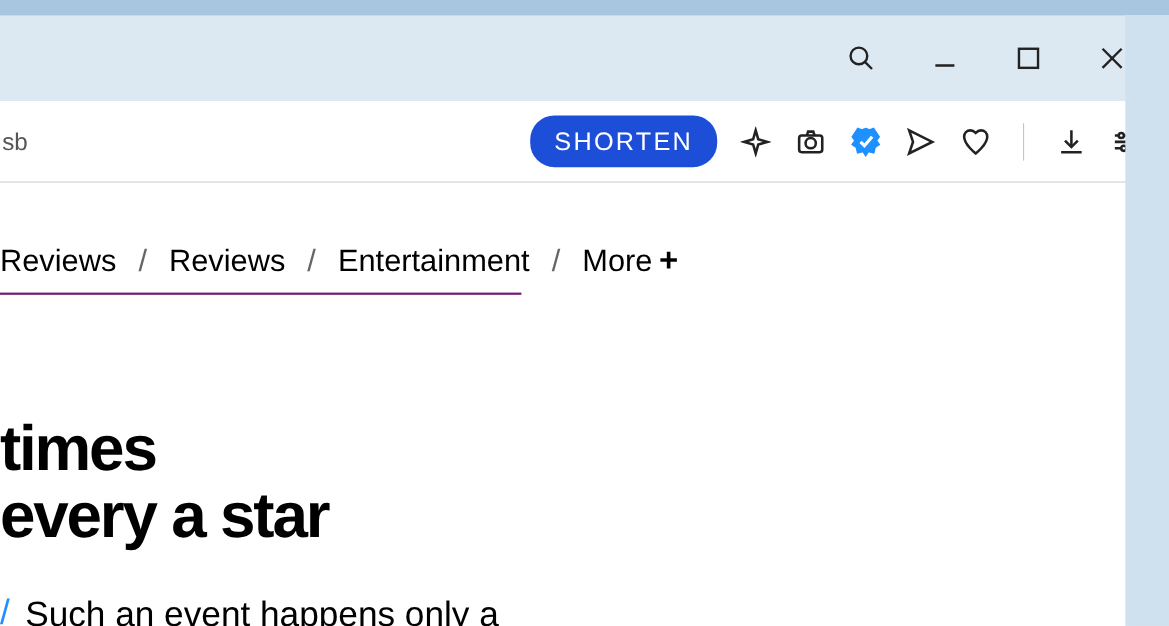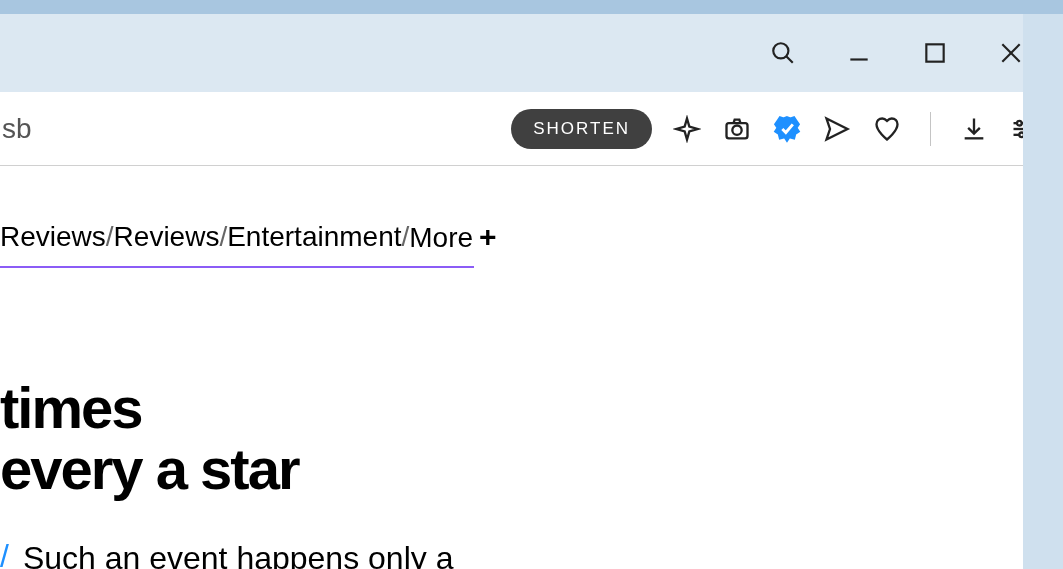--- a/index.html
+++ b/index.html
@@ -23,56 +23,57 @@
     height: 74px;
     background: #fff;
     border-bottom: 1px solid #d0d0d0;
     display: flex;
     align-items: center;
     position: relative;
   }
   .url-frag {
     position: absolute;
     left: 0;
-    font-size: 28px;
+    font-size: 22px;
     color: #555;
     font-family: Arial, sans-serif;
     padding-left: 2px;
   }
   .toolbar-right {
     position: absolute;
     right: 24px;
     display: flex;
     align-items: center;
     gap: 20px;
   }
   .shorten-btn {
-    background: #404040;
+    background: #1d4ed8;
     color: #fff;
     border: none;
     border-radius: 22px;
     padding: 10px 22px;
-    font-size: 17px;
+    font-size: 23px;
     letter-spacing: 2px;
     font-weight: 500;
     cursor: pointer;
     position: relative;
   }
   .tb-icon { width: 30px; height: 30px; display:flex; align-items:center; justify-content:center; color:#222; }
   .tb-icon svg { width:28px; height:28px; stroke:#222; fill:none; stroke-width:2; }
   .tb-icon.blue-badge svg { fill:#1e90ff; stroke:#1e90ff; }
   .tb-sep { width:1px; height:34px; background:#c4c4c4; margin:0 8px; }
 
   .navbar {
     padding: 54px 0 0 0;
     font-size: 28px;
     color: #000;
     display: flex;
     align-items: center;
-    border-bottom: 2px solid #8b5cf6;
+    gap: 20px;
+    border-bottom: 2px solid #701a75;
     width: 474px;
     margin-left: 0;
     padding-bottom: 12px;
   }
   .navbar .sep { color:#666; }
   .navbar .more-plus { font-weight: 900; margin-left: 6px; font-size:30px; }
 
   .article {
     padding-top: 110px;
   }

